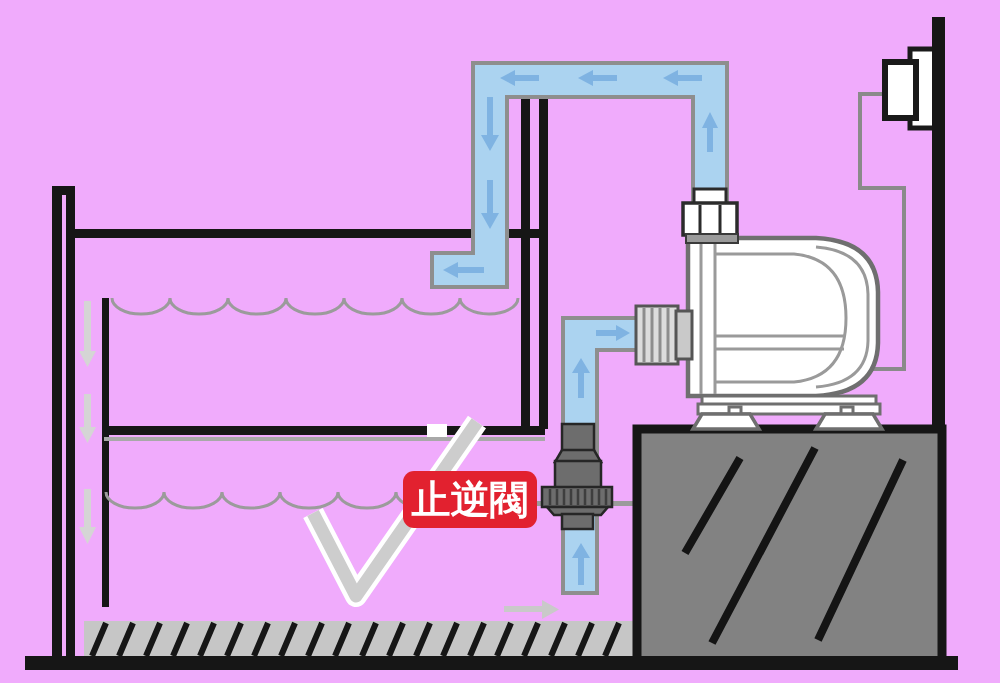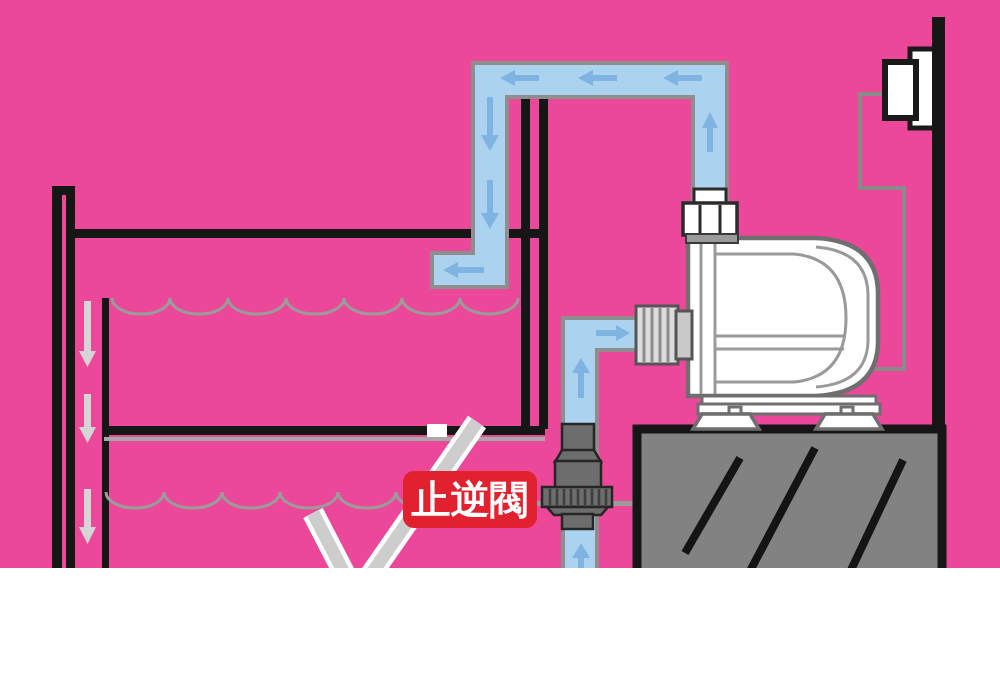--- a/index.html
+++ b/index.html
@@ -1,16 +1,16 @@
 <!DOCTYPE html>
 <html><head>
 <meta charset="utf-8">
 <style>
   html,body{margin:0;padding:0;background:#ffffff;}
-  .stage{position:relative;width:1000px;height:568px;background:#ec4899;overflow:hidden;
+  .stage{position:relative;width:1000px;height:683px;background:#f0abfc;overflow:hidden;
          font-family:"DejaVu Sans", sans-serif;}
   svg{display:block;}
   .cjk-label-text{font-family:sans-serif;font-weight:bold;}
 </style>
 </head>
 <body>
 
 <div class="stage">
 <svg width="1000" height="683" viewBox="0 0 1000 683">
 

